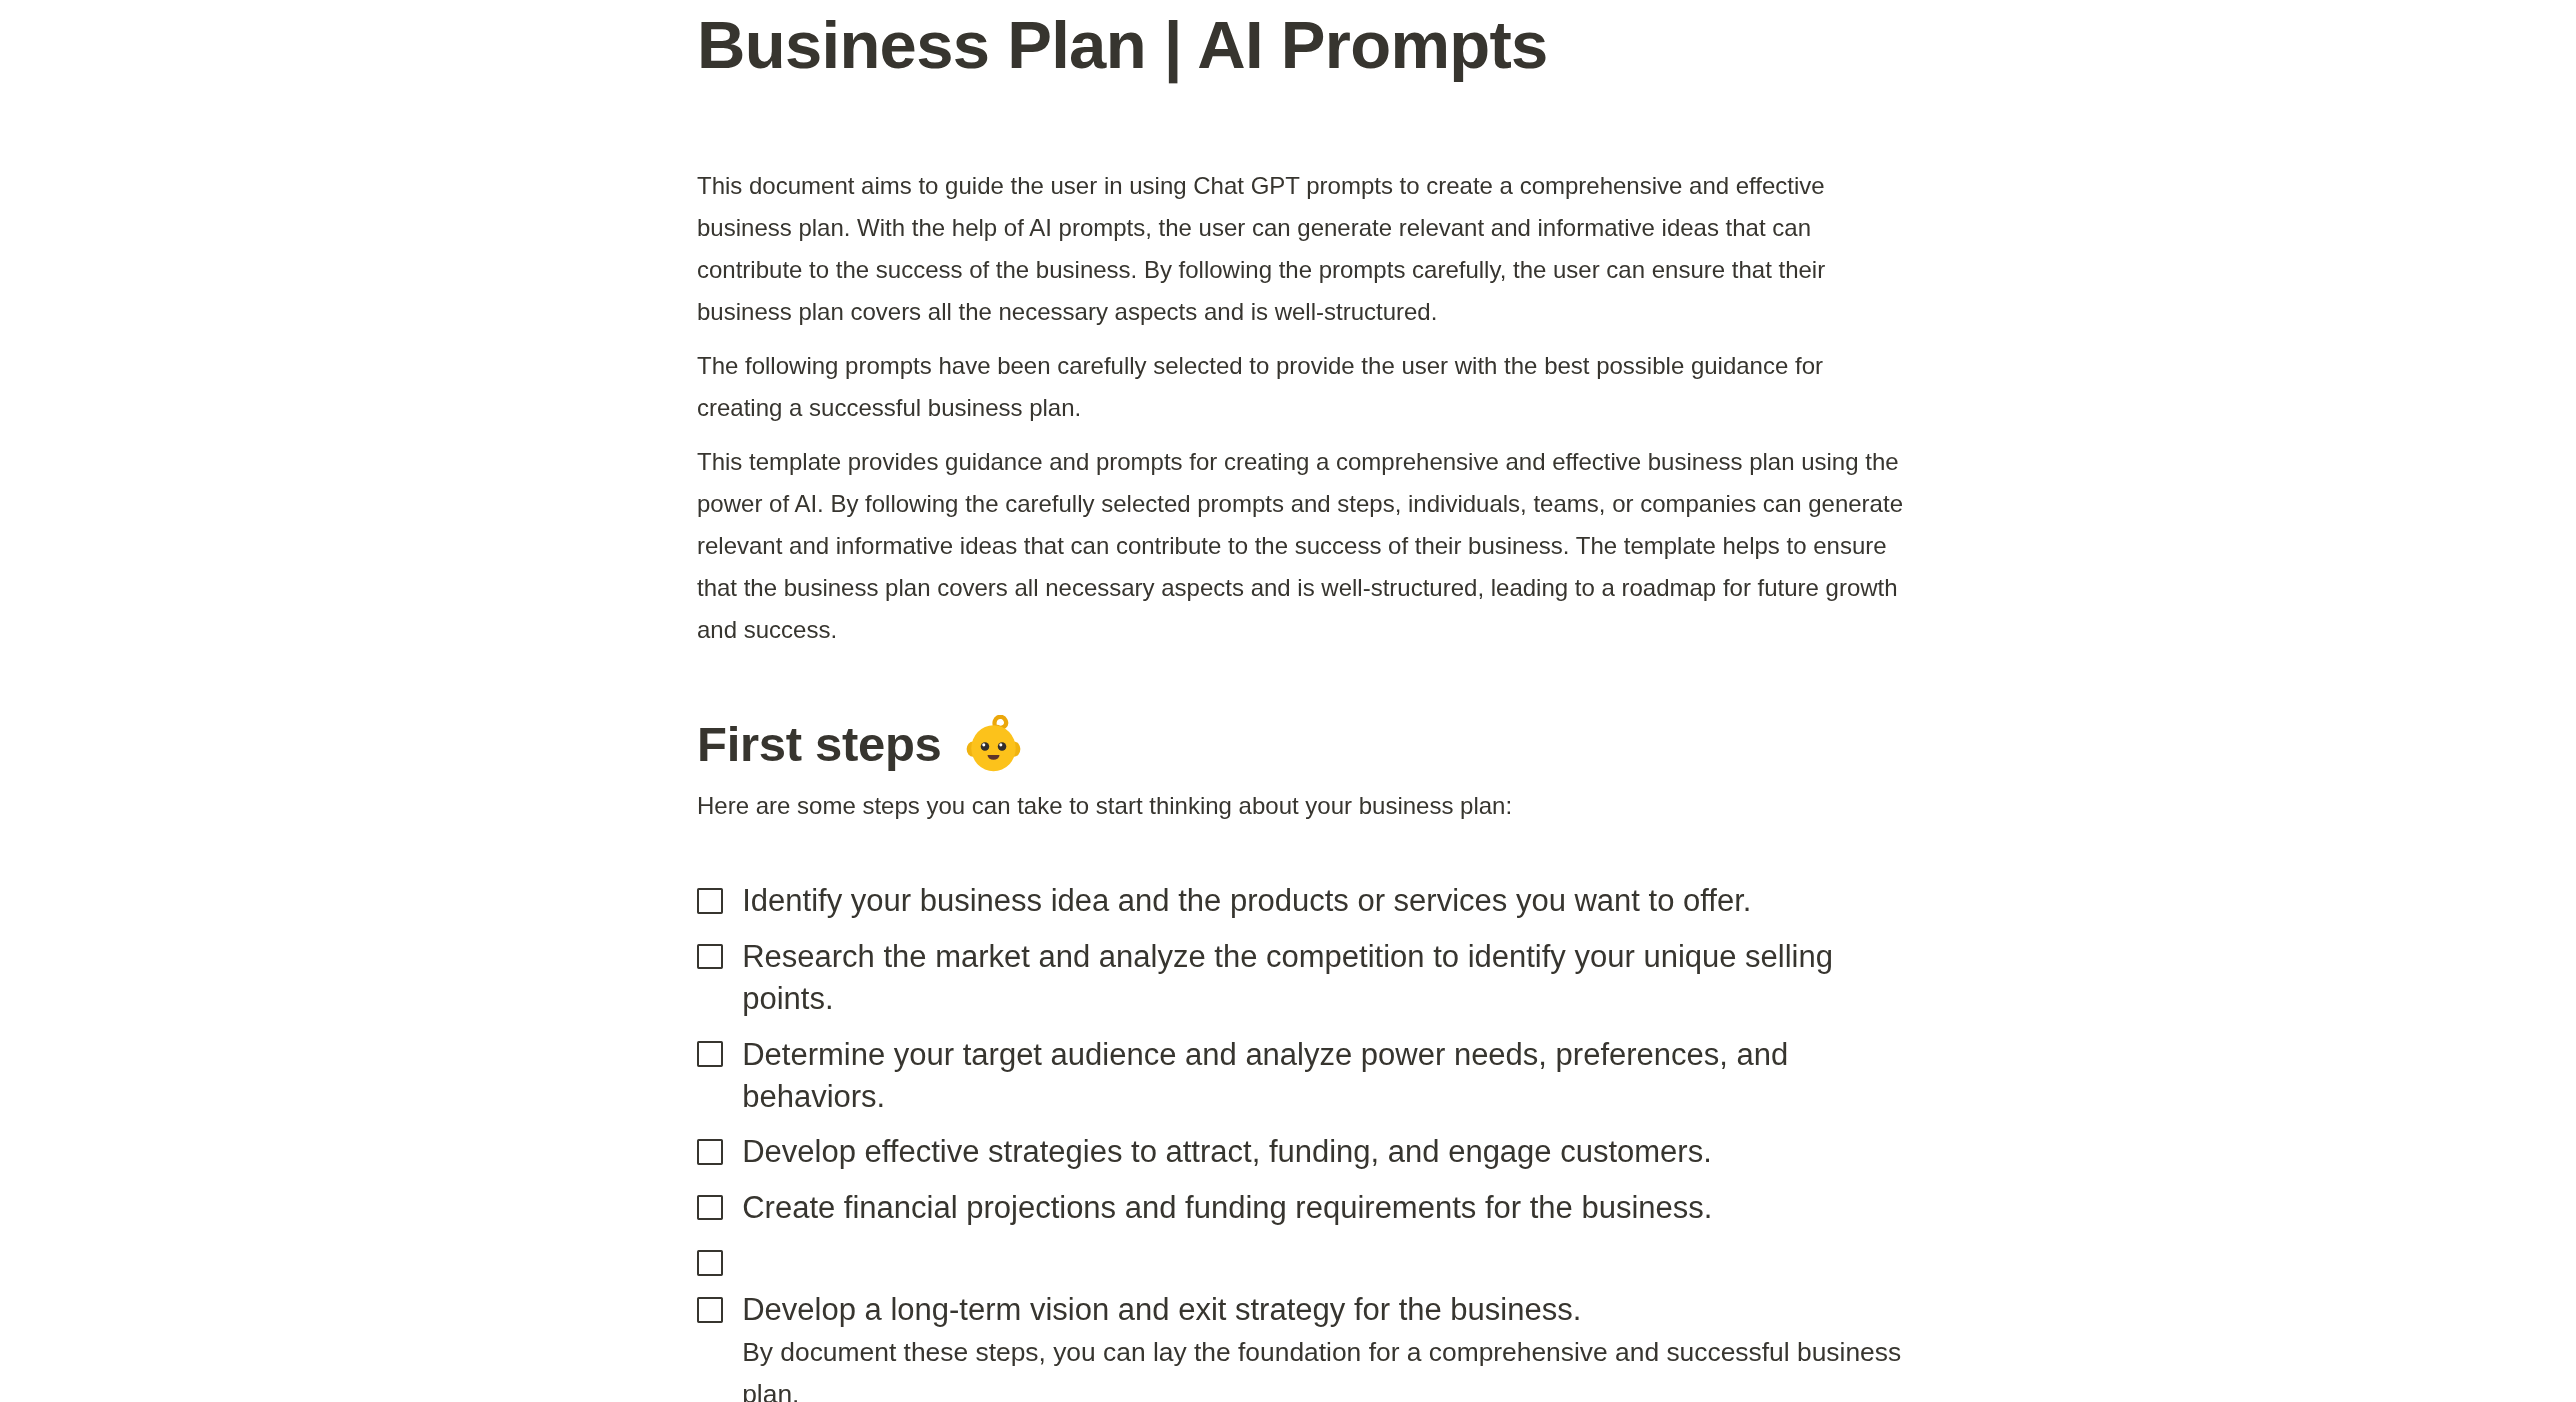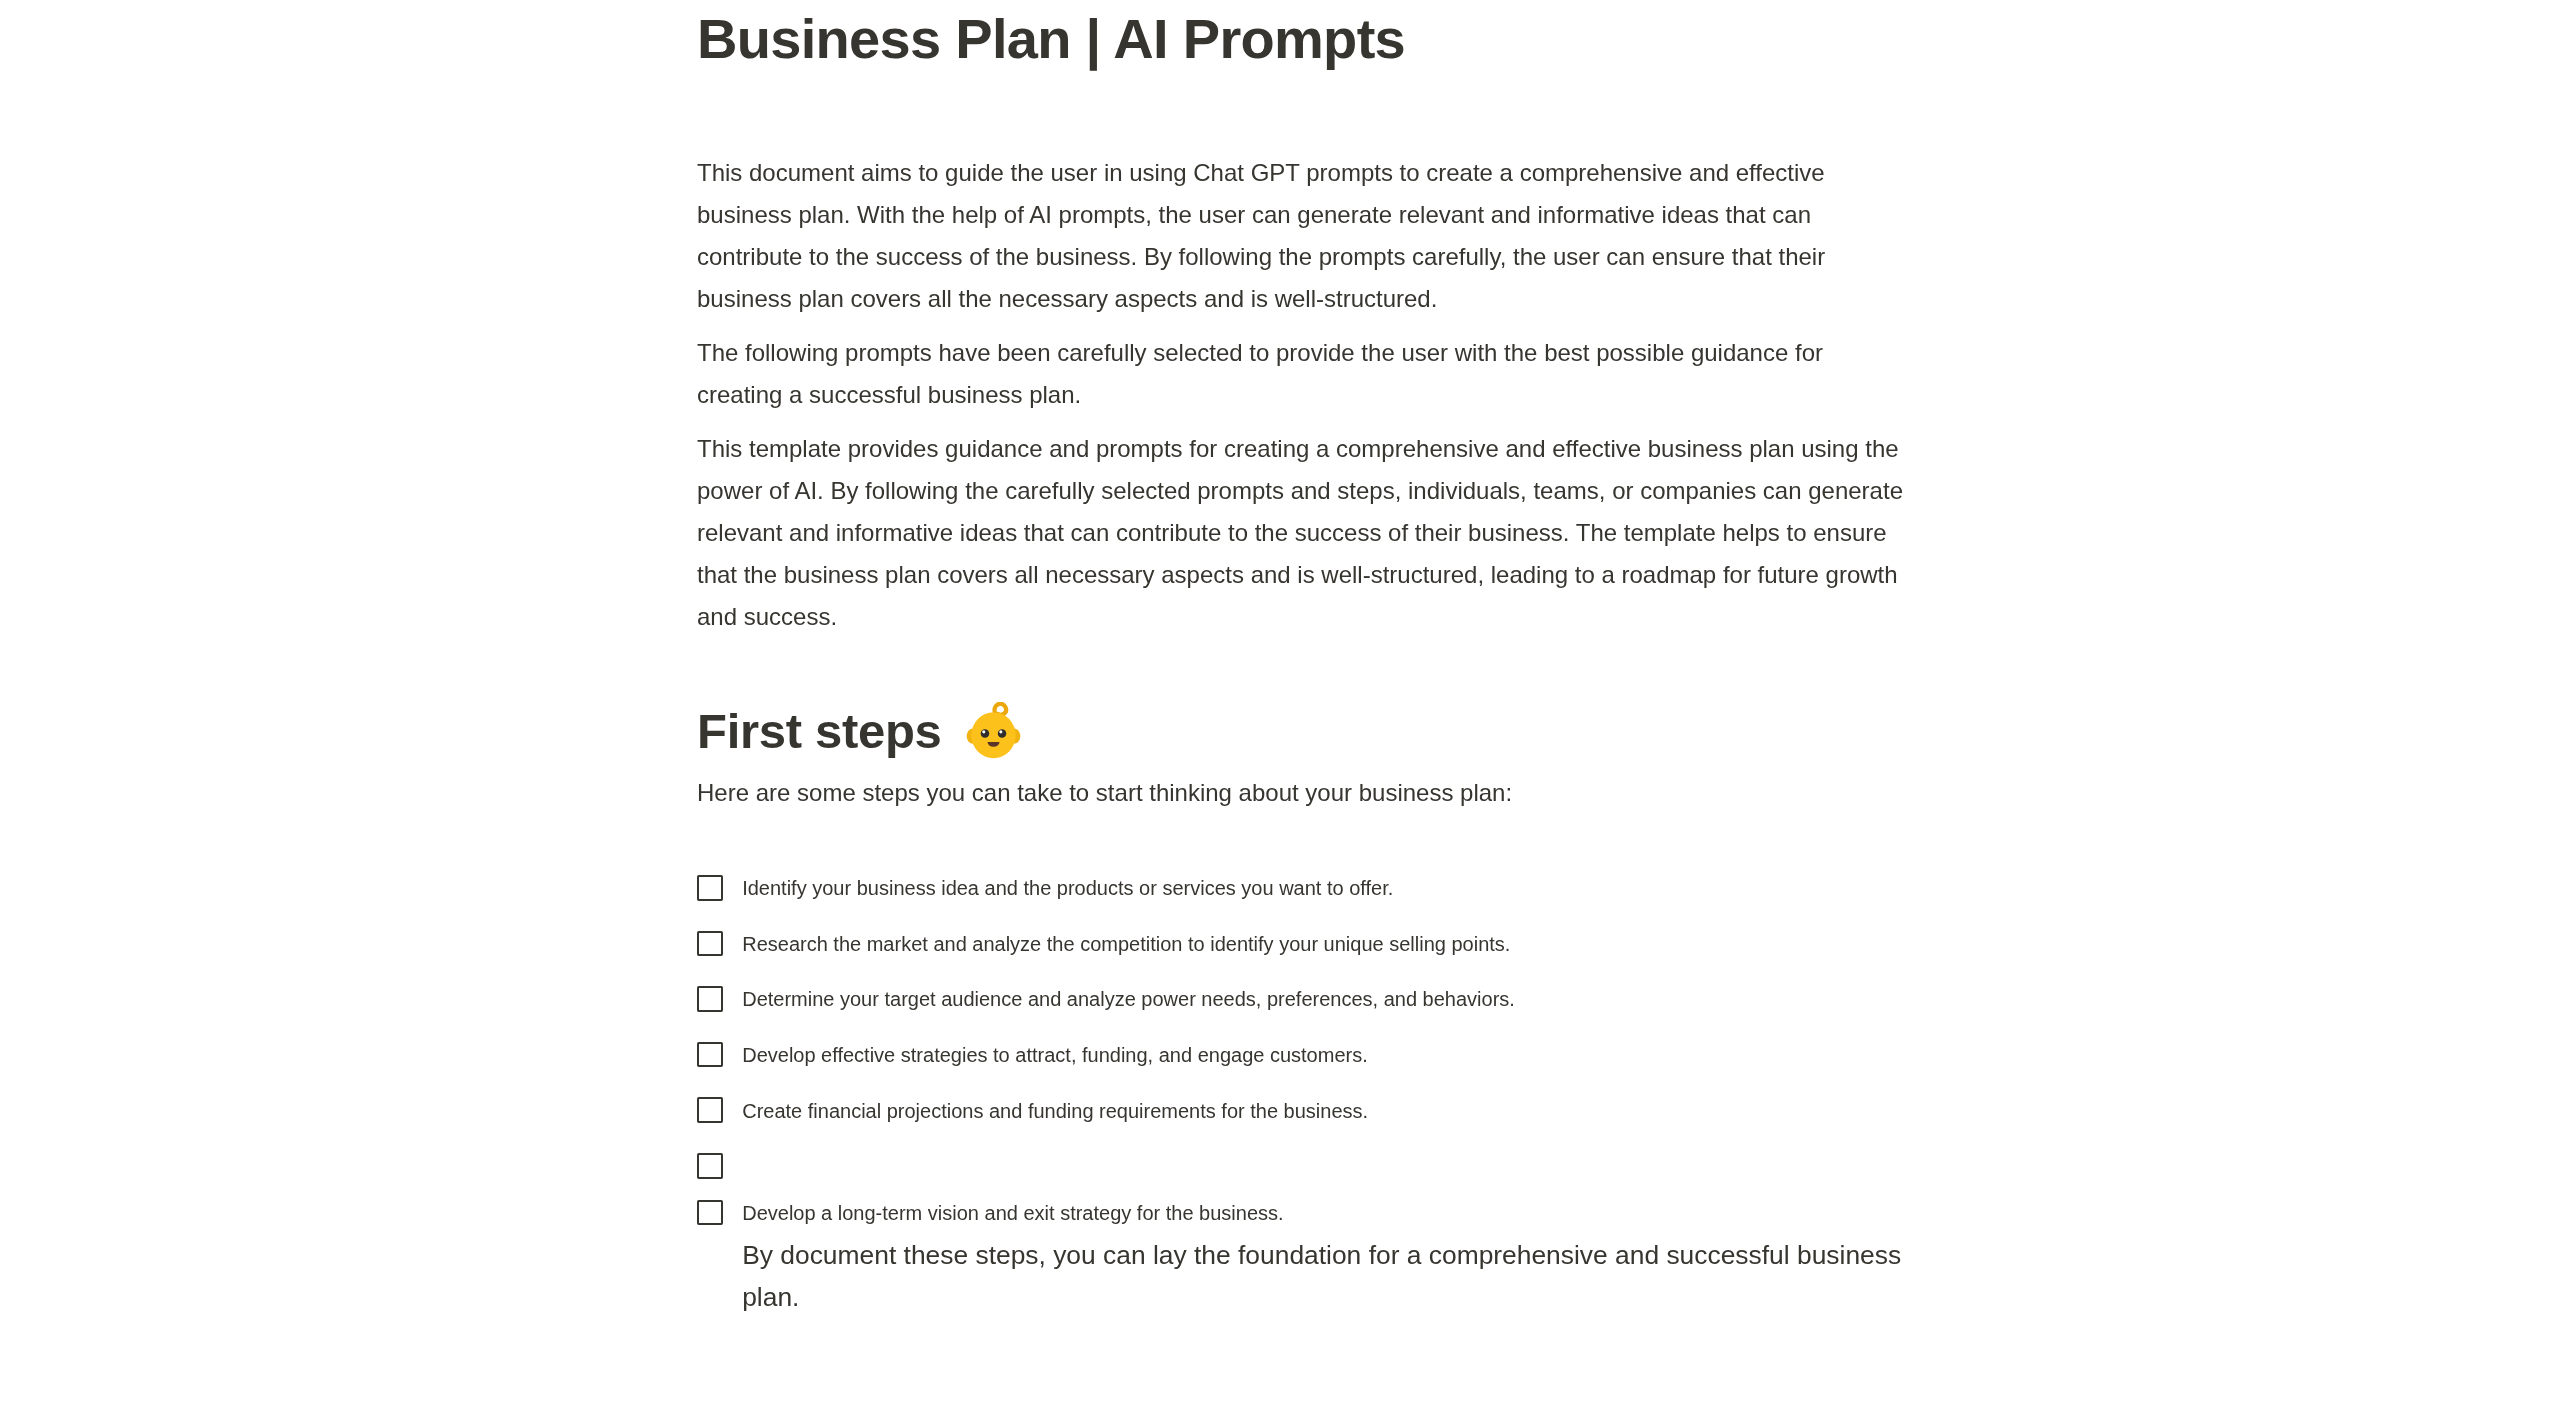--- a/index.html
+++ b/index.html
@@ -13,21 +13,21 @@
     font-family: "Liberation Sans", "DejaVu Sans", sans-serif;
     color: #37352f;
   }
   .content {
     position: absolute;
     left: 697px;
     top: 0;
     width: 1213px;
   }
   h1.page-title {
-    font-size: 56px;
+    font-size: 67px;
     line-height: 1.2;
     font-weight: 700;
     letter-spacing: -0.7px;
     margin: 5.1px 0 0 0;
     color: #37352f;
   }
   p.body-text {
     font-size: 24px;
     line-height: 42px;
     margin: 12px 0 0 0;
@@ -68,21 +68,21 @@
     height: 25.6px;
     border: 2.6px solid #37352f;
     border-radius: 1.7px;
     margin-top: 7.7px;
     margin-right: 19.6px;
     flex: none;
     cursor: pointer;
     background: #ffffff;
   }
   .todo-text {
-    font-size: 20px;
+    font-size: 31px;
     line-height: 42px;
     color: #37352f;
   }
   .todo-note {
     font-size: 26.4px;
     line-height: 42px;
     color: #37352f;
   }
 </style>
 </head>

